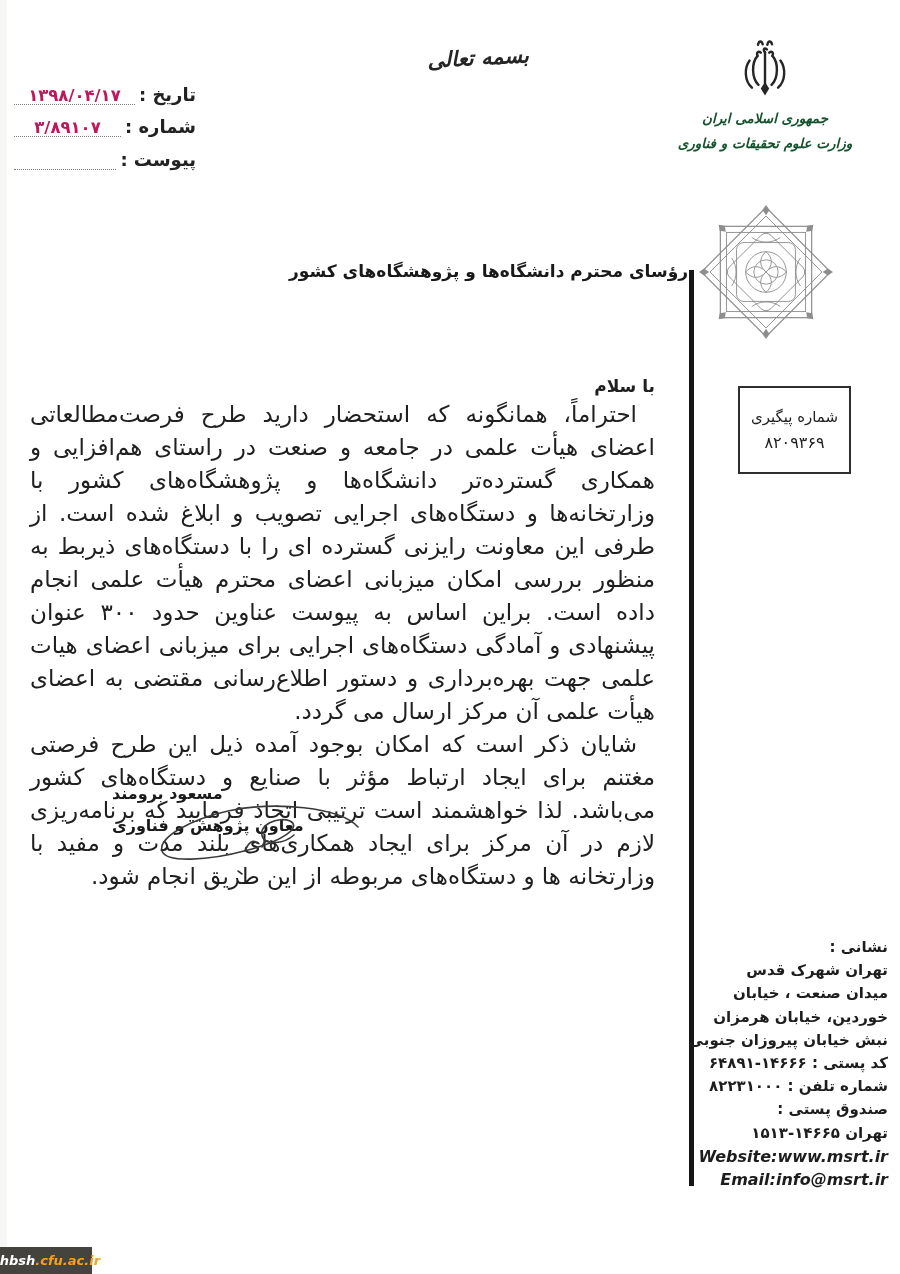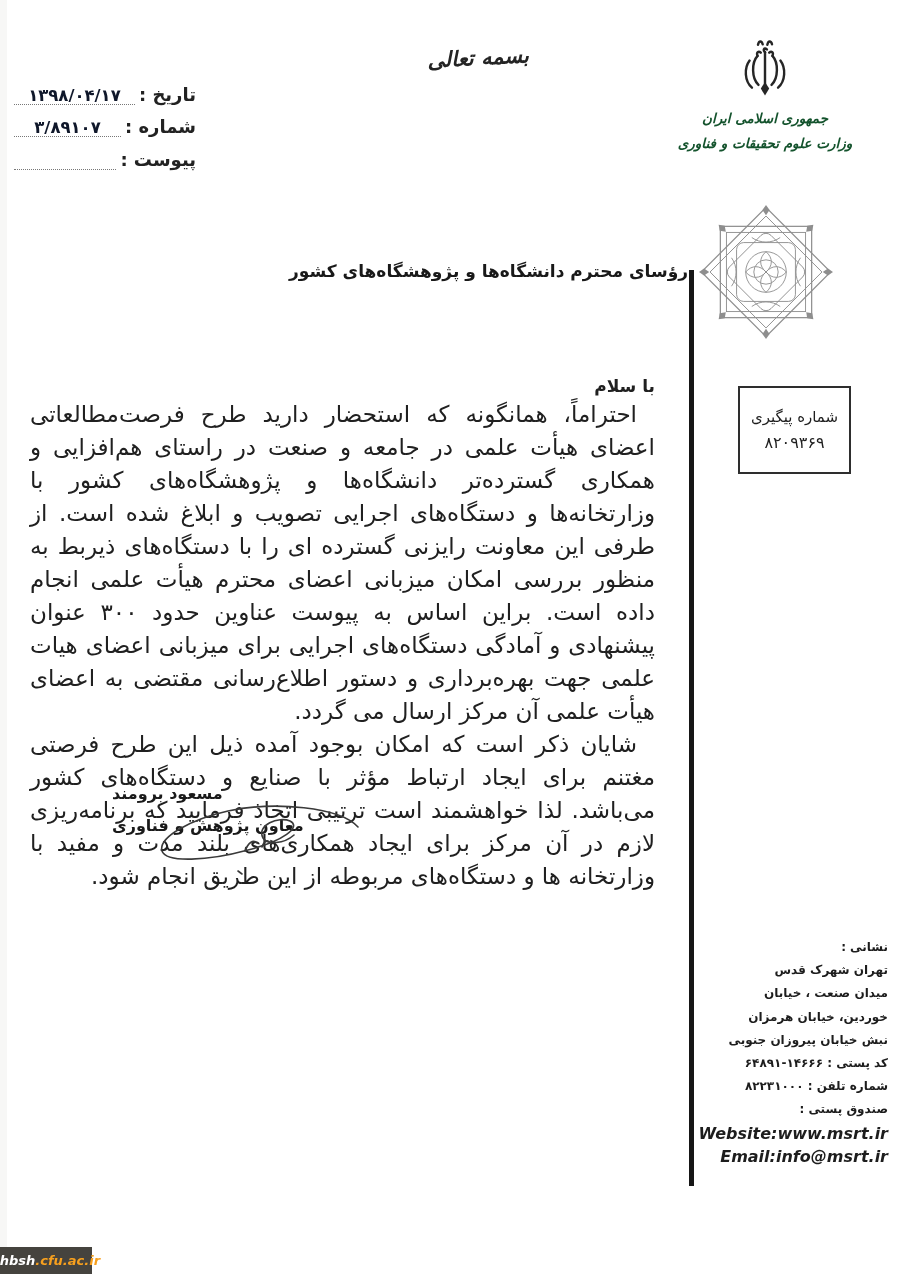--- a/index.html
+++ b/index.html
@@ -25,21 +25,21 @@
     text-align:center;direction:rtl;color:#14532d;
   }
   .letterhead-text .country{font-size:13.5px;font-weight:bold;font-style:italic;margin-bottom:9px;}
   .letterhead-text .ministry{font-size:13.5px;font-weight:bold;font-style:italic;}
 
   
   .meta-fields{position:absolute;left:14px;top:84px;width:182px;direction:rtl;}
   .field-row{display:flex;align-items:flex-end;margin-bottom:11px;}
   .field-label{font-size:18px;font-weight:bold;white-space:nowrap;padding-left:4px;color:#222;}
   .field-line{flex:1;border-bottom:1.5px dotted #777;text-align:center;min-height:20px;}
-  .field-value{font-size:16.5px;font-weight:bold;color:#0f172a;position:relative;top:2px;}
+  .field-value{font-size:16.5px;font-weight:bold;color:#be185d;position:relative;top:2px;}
   .row-attachment{margin-top:12px;}
 
   
   .ornament{position:absolute;left:697px;top:203px;width:138px;height:138px;}
   .v-rule{position:absolute;left:689px;top:270px;width:5px;height:916px;background:#161616;}
   .tracking-box{
     position:absolute;left:738px;top:386px;width:113px;height:88px;
     border:2px solid #2e2e2e;box-sizing:border-box;
     display:flex;flex-direction:column;justify-content:center;align-items:center;
     direction:rtl;background:#fff;
@@ -66,21 +66,21 @@
   .signature-block{position:absolute;left:112px;top:784px;width:220px;text-align:left;direction:rtl;}
   .sig-name{font-size:16px;font-weight:bold;color:#1a1a1a;}
   .sig-title{font-size:16px;font-weight:bold;color:#1a1a1a;margin-top:13px;}
   .sig-scribble{position:absolute;left:150px;top:797px;width:220px;height:82px;}
 
   
   .address-block{
     position:absolute;right:12px;top:936px;width:200px;
     direction:rtl;text-align:right;color:#1d1d1d;
   }
-  .addr-line{font-size:12px;font-weight:bold;line-height:23.2px;white-space:nowrap;}
+  .addr-line{font-size:15px;font-weight:bold;line-height:23.2px;white-space:nowrap;}
   .addr-line.latin{font-style:italic;font-size:16px;text-align:right;}
 
   
   .watermark{
     position:absolute;left:0;top:1247px;width:92px;height:27px;
     display:flex;align-items:center;justify-content:center;
     direction:ltr;font-size:13px;font-weight:bold;font-style:italic;
   }
   .wm-prefix{color:#ffffff;}
   .wm-suffix{}
@@ -191,20 +191,21 @@
 
   <div class="address-block">
       <div class="addr-line">نشانی :</div>
       <div class="addr-line">تهران شهرک قدس</div>
       <div class="addr-line">میدان صنعت ، خیابان</div>
       <div class="addr-line">خوردین، خیابان هرمزان</div>
       <div class="addr-line">نبش خیابان پیروزان جنوبی</div>
       <div class="addr-line">کد پستی : ۱۴۶۶۶-۶۴۸۹۱</div>
       <div class="addr-line">شماره تلفن : ۸۲۲۳۱۰۰۰</div>
       <div class="addr-line">صندوق پستی :</div>
+      <div class="addr-line">تهران ۱۴۶۶۵-۱۵۱۳</div>
       <div class="addr-line latin" dir="ltr">Website:www.msrt.ir</div>
       <div class="addr-line latin" dir="ltr">Email:info@msrt.ir</div>
     </div>
 
   <div class="watermark" style="background: rgb(69, 67, 62);">
     <span class="wm-prefix">shbsh</span>
       <span class="wm-suffix" style="color: rgb(247, 160, 30);">.cfu.ac.ir</span>
   </div>
 </div>
 

